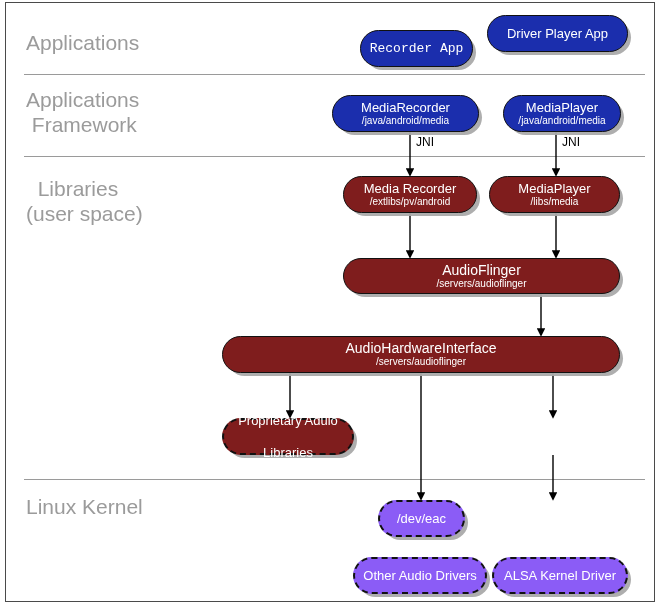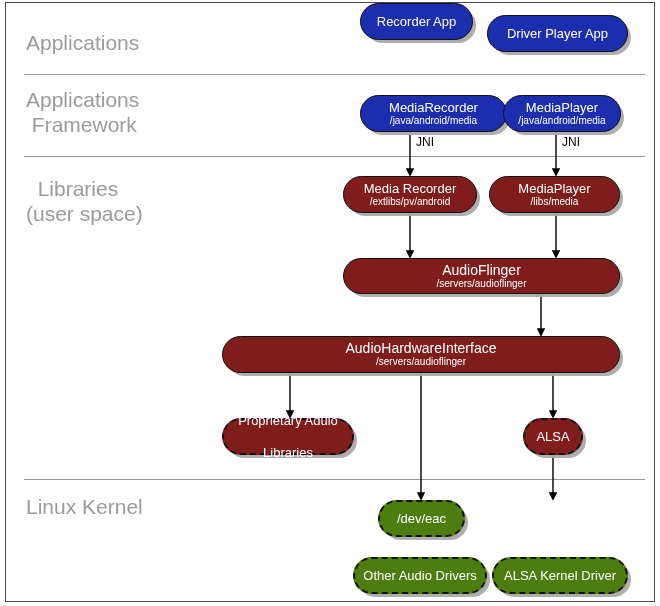--- a/index.html
+++ b/index.html
@@ -74,21 +74,21 @@
     font-size: 14px;
   }
   .node .t2 {
     font-size: 10px;
     line-height: 12px;
     white-space: nowrap;
     text-align: center;
   }
   .node.blue  { background: #1b2ead; }
   .node.green { background: #7f1d1d; }
-  .node.red   { background: #4d7c0f; }
+  .node.red   { background: #8b5cf6; }
   .node.dashed { border: 2px dashed #111111; }
   .jni-label {
     position: absolute;
     font-size: 12px;
     color: #000000;
     line-height: 14px;
     z-index: 4;
   }
 </style>
 </head>
@@ -136,29 +136,29 @@
 
       <line x1="553" y1="373" x2="553" y2="417" marker-end="url(#ah)"></line>
 
       <line x1="553" y1="455" x2="553" y2="499" marker-end="url(#ah)"></line>
     </g>
   </svg>
 
   <div class="jni-label" style="left:416px; top:135px;">JNI</div>
   <div class="jni-label" style="left:562px; top:135px;">JNI</div>
 
-  <div class="node blue" style="left:360px; top:3px; width:113px; height:37px;">
+  <div class="node blue" style="left:360px; top:30px; width:113px; height:37px;font-family:Liberation Mono, monospace;">
     <span class="t1">Recorder App</span>
   </div>
 
   <div class="node blue" style="left:487px; top:15px; width:141px; height:37px;">
     <span class="t1">Driver Player App</span>
   </div>
 
-  <div class="node blue" style="left:360px; top:95px; width:147px; height:37px;">
+  <div class="node blue" style="left:332px; top:95px; width:147px; height:37px;">
     <span class="t1">MediaRecorder</span>
     <span class="t2">/java/android/media</span>
   </div>
 
   <div class="node blue" style="left:503px; top:95px; width:118px; height:37px;">
     <span class="t1">MediaPlayer</span>
     <span class="t2">/java/android/media</span>
   </div>
 
   <div class="node green" style="left:343px; top:176px; width:134px; height:37px;">
@@ -179,23 +179,20 @@
   <div class="node green" style="left:222px; top:336px; width:398px; height:37px;">
     <span class="t1 big">AudioHardwareInterface</span>
     <span class="t2">/servers/audioflinger</span>
   </div>
 
   <div class="node green dashed" style="left:222px; top:418px; width:132px; height:37px;gap:17px;">
     <span class="t1">Proprietary Aduio</span>
     <span class="t1">Libraries</span>
   </div>
 
-  <div class="node green dashed" style="left:523px; top:418px; width:60px; height:37px;">
-    <span class="t1">ALSA</span>
-  </div>
 
   <div class="node red dashed" style="left:378px; top:500px; width:87px; height:37px;">
     <span class="t1">/dev/eac</span>
   </div>
 
 
   <div class="node red dashed" style="left:353px; top:557px; width:134px; height:37px;">
     <span class="t1">Other Audio Drivers</span>
   </div>
 

